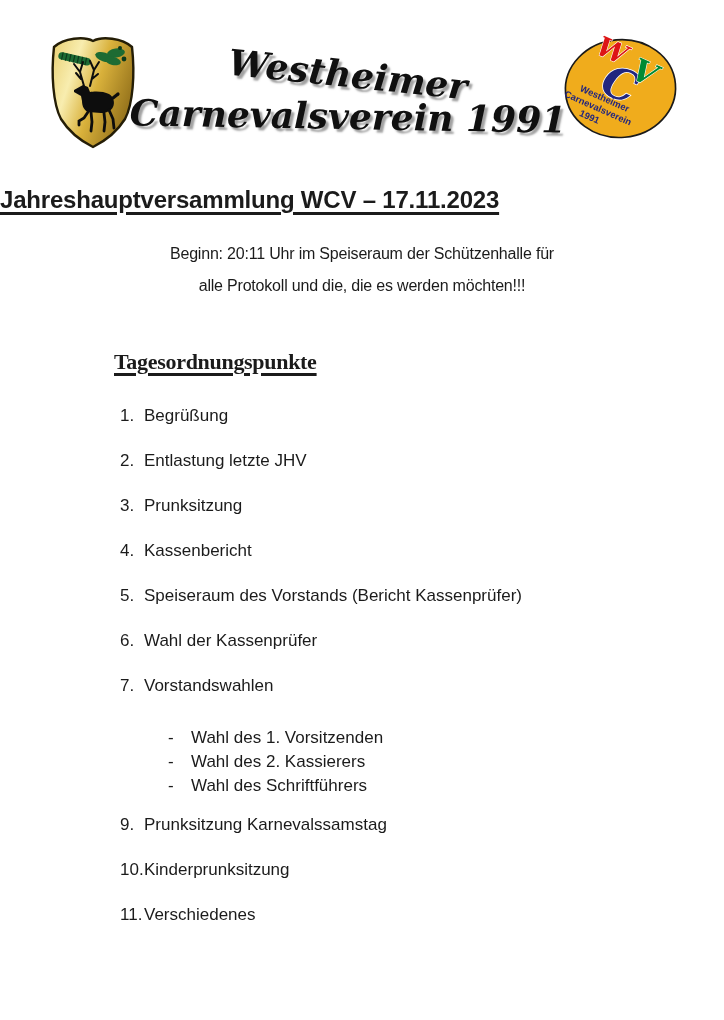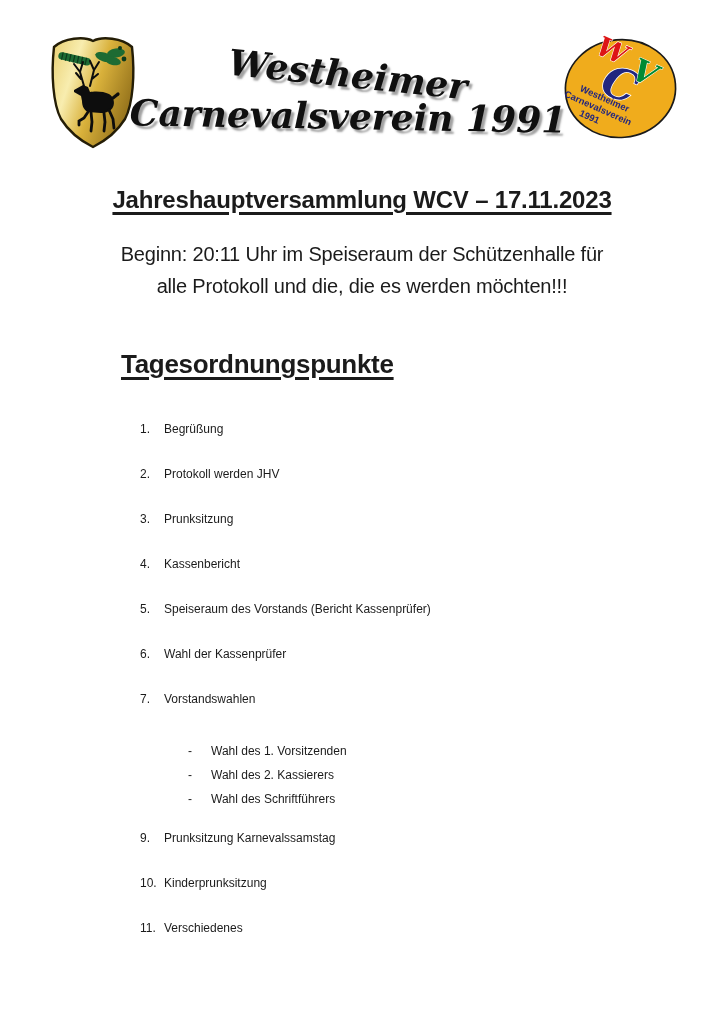--- a/index.html
+++ b/index.html
@@ -30,45 +30,45 @@
   }
   .script-line2 {
     font-size:36px; line-height:44px; margin-top:-2px;
     transform:rotate(1deg);
     text-shadow:3px 3px 2px rgba(110,110,110,0.65);
   }
 
   
   .doc-title {
     position:absolute; top:186px; left:0; width:100%;
-    text-align:center; font-size:24px; font-weight:bold; letter-spacing:-0.2px;
+    text-align:left; font-size:24px; font-weight:bold; letter-spacing:-0.2px;
   }
   .doc-title span {
     text-decoration:underline;
     text-decoration-thickness:2.5px;
     text-underline-offset:4px;
   }
   .subtitle {
     position:absolute; top:238px; left:0; width:100%;
-    text-align:center; font-size:20px; line-height:32px; letter-spacing:-0.2px;
+    text-align:center; font-size:16px; line-height:32px; letter-spacing:-0.2px;
   }
 
   
   .agenda-heading {
-    position:absolute; left:121px; top:349px;
-    font-size:26px; font-weight:bold; letter-spacing:-0.3px;
+    position:absolute; left:114px; top:349px;
+    font-size:22px; font-weight:bold; letter-spacing:-0.3px;font-family:Liberation Serif, serif;
   }
   .agenda-heading span {
     text-decoration:underline;
     text-decoration-thickness:2.5px;
     text-underline-offset:4px;
   }
   .agenda {
-    position:absolute; left:140px; top:406px;
-    font-size:12px; line-height:20px;margin-top:13px;
+    position:absolute; left:120px; top:406px;
+    font-size:17px; line-height:20px;
   }
   .item { margin-bottom:25px; white-space:nowrap; }
   .num  { display:inline-block; width:24px; }
   .sublist { padding-top:7px; padding-bottom:15px; padding-left:48px; }
   .subitem { margin-bottom:4px; white-space:nowrap; }
   .dash { display:inline-block; width:23px; }
 
   svg text { user-select:none; }
 </style>
 </head>
@@ -136,21 +136,21 @@
 
   <div class="agenda-heading">
     <span>Tagesordnungspunkte</span>
   </div>
 
   <div class="agenda">
     <div class="item">
       <span class="num">1.</span><span>Begrüßung</span>
     </div>
     <div class="item">
-      <span class="num">2.</span><span>Protokoll werden JHV</span>
+      <span class="num">2.</span><span>Entlastung letzte JHV</span>
     </div>
     <div class="item">
       <span class="num">3.</span><span>Prunksitzung</span>
     </div>
     <div class="item">
       <span class="num">4.</span><span>Kassenbericht</span>
     </div>
     <div class="item">
       <span class="num">5.</span><span>Speiseraum des Vorstands (Bericht Kassenprüfer)</span>
     </div>

